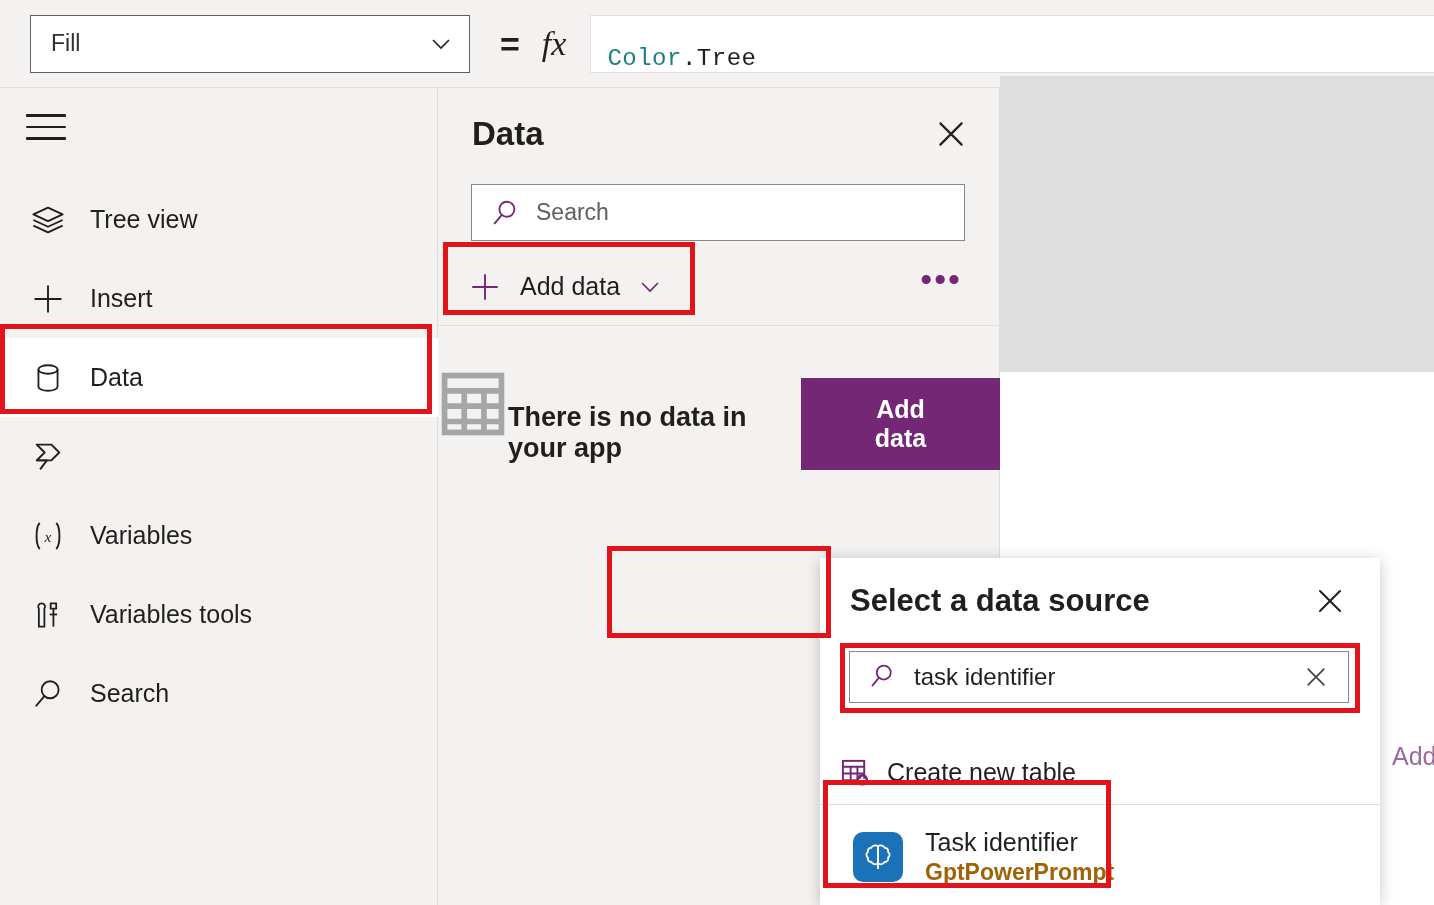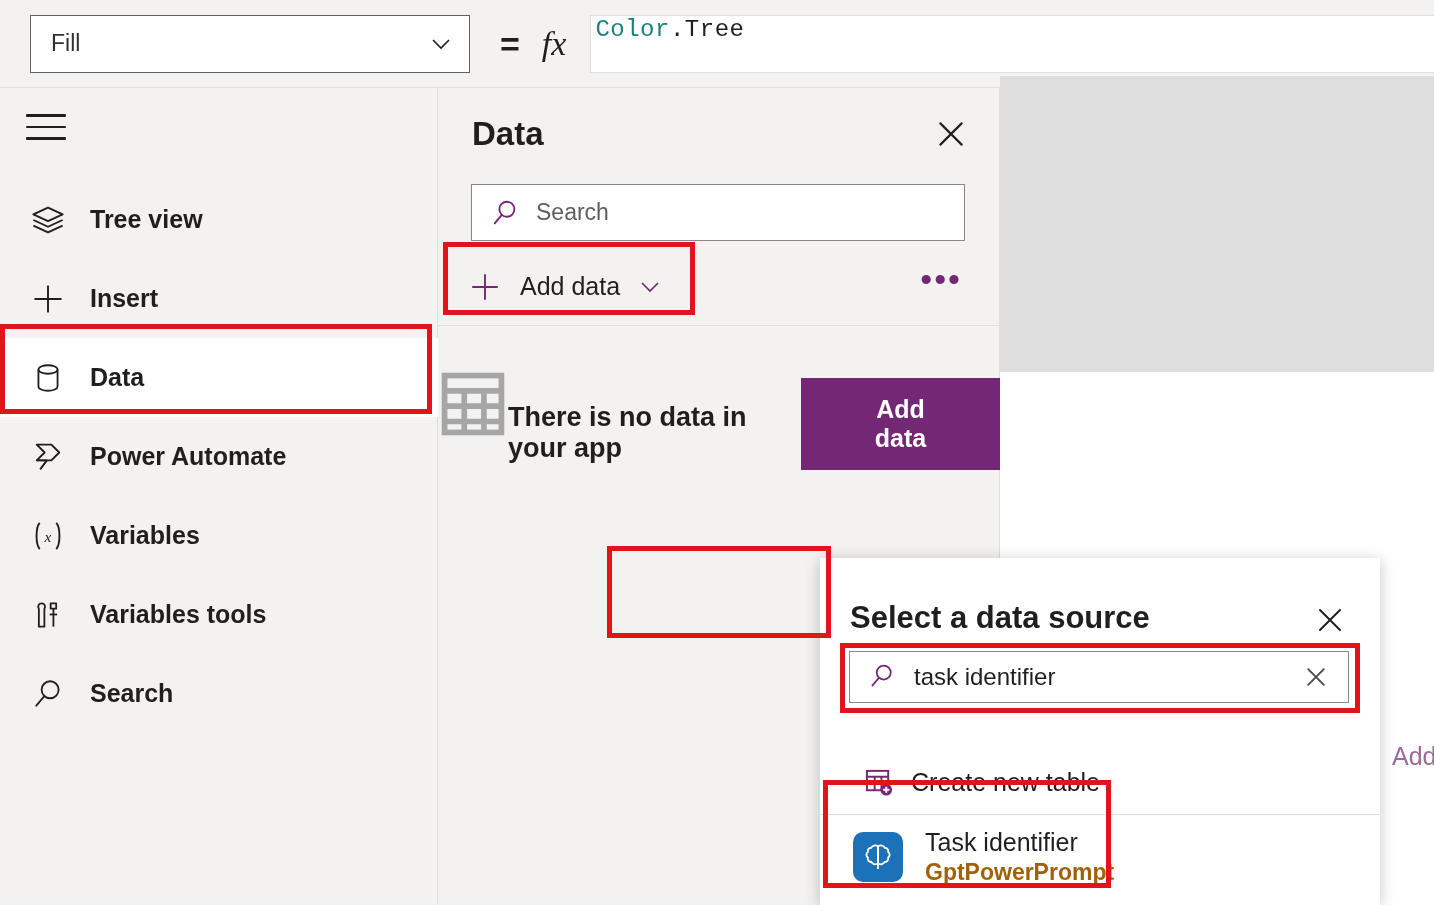--- a/index.html
+++ b/index.html
@@ -31,21 +31,21 @@
     line-height: 1;
   }
   .fx {
     margin-left: 22px; font-size: 34px; color: #201f1e;
     font-style: italic; font-family: "Liberation Serif", serif;
     line-height: 1;
   }
   .formula-input {
     margin-left: 24px; flex: 1; height: 58px; align-self: center;
     background: #ffffff; border: 1px solid #e1dfdd; border-right: none;
-    display: flex; align-items: flex-start; padding-left: 4px;
+    display: flex; align-items: flex-end; padding-left: 16px;
     font-family: "Liberation Mono", monospace; font-size: 24px;
     letter-spacing: 0.5px;
   }
   .tok-ns { color: #1a7f7f; }
   .tok-dot { color: #201f1e; }
   .tok-mem { color: #201f1e; }
 
   
   .rail {
     position: absolute; left: 0; top: 88px; width: 438px; height: 817px;
@@ -63,21 +63,21 @@
   .rail-item {
     position: relative; height: 79px; display: flex; align-items: center;
     padding-left: 22px; cursor: pointer;
   }
   .rail-item .ico {
     width: 52px; height: 40px; flex: none;
     display: flex; align-items: center; justify-content: center;
     color: #201f1e;
   }
   .rail-item .txt {
-    margin-left: 16px; font-size: 25px; color: #201f1e; white-space: nowrap; font-weight: bold;
+    margin-left: 16px; font-size: 25px; color: #201f1e; white-space: nowrap;
   }
   .rail-item.active { background: #ffffff; }
 
   
   .panel {
     position: absolute; left: 438px; top: 88px; width: 562px; height: 817px;
     background: #f3f2f1; border-right: 1px solid #e1dfdd;
   }
   .panel-head {
     position: absolute; left: 0; top: 0; width: 562px; height: 92px;
@@ -143,35 +143,35 @@
   }
 
   
   .dialog {
     position: absolute; left: 820px; top: 558px; width: 560px; height: 347px;
     background: #ffffff;
     box-shadow: 0 2px 14px rgba(0,0,0,0.22);
   }
   .dlg-head {
     position: absolute; left: 0; top: 0; width: 560px; height: 78px;
-    display: flex; align-items: flex-end; justify-content: space-between;
+    display: flex; align-items: center; justify-content: space-between;
     padding: 8px 34px 0 30px;
   }
   .dlg-title { font-size: 31px; font-weight: bold; color: #201f1e; }
   .dlg-close { width: 32px; height: 32px; cursor: pointer; }
   .dlg-search {
     position: absolute; left: 29px; top: 652px; width: 500px; height: 52px;
     background: #ffffff; border: 1px solid #8a8886;
     display: flex; align-items: center; padding: 0 18px; cursor: text;
   }
   .dlg-search .val { margin-left: 16px; font-size: 24px; color: #201f1e; flex: 1; }
   .clear-x { width: 28px; height: 28px; color: #484644; cursor: pointer; flex: none; }
   .create-row {
-    position: absolute; left: 0; top: 193px; width: 560px; height: 64px;
-    display: flex; align-items: center; padding-left: 44px; cursor: pointer;
+    position: absolute; left: 0; top: 183px; width: 560px; height: 64px;
+    display: flex; align-items: center; padding-left: 20px; cursor: pointer;
     border-bottom: 1px solid #e1dfdd;
   }
   .create-row .t { margin-left: 16px; font-size: 25px; color: #201f1e; }
   .tbl-plus { width: 31px; height: 31px; color: #742774; flex: none; }
   .src-row {
     position: absolute; left: 0; top: 250px; width: 560px; height: 97px;
     display: flex; align-items: center; padding-left: 33px; cursor: pointer;
   }
   .src-tile {
     width: 50px; height: 50px; border-radius: 10px; background: #1b72b8;
@@ -249,21 +249,20 @@
       </div>
 
 
       <div class="rail-item">
         <span class="ico">
           <svg viewBox="0 0 32 32" width="36" height="36" fill="none" stroke="#201f1e" stroke-width="1.7" stroke-linejoin="round">
             <path d="M6 5h13l7 7-7 7H6l7-7z"></path>
             <path d="M6 19h9l-6 8"></path>
           </svg>
         </span>
-        <span class="txt">Power Automate</span>
       </div>
 
       <div class="rail-item">
         <span class="ico">
           <svg viewBox="0 0 32 32" width="38" height="38" fill="none" stroke="#201f1e" stroke-width="1.6">
             <path d="M9 5c-3.5 4-3.5 18 0 22"></path>
             <path d="M23 5c3.5 4 3.5 18 0 22"></path>
             <text x="16" y="21" font-size="13" font-style="italic" font-family="Liberation Serif, serif" fill="#201f1e" stroke="none" text-anchor="middle">x</text>
           </svg>
         </span>

